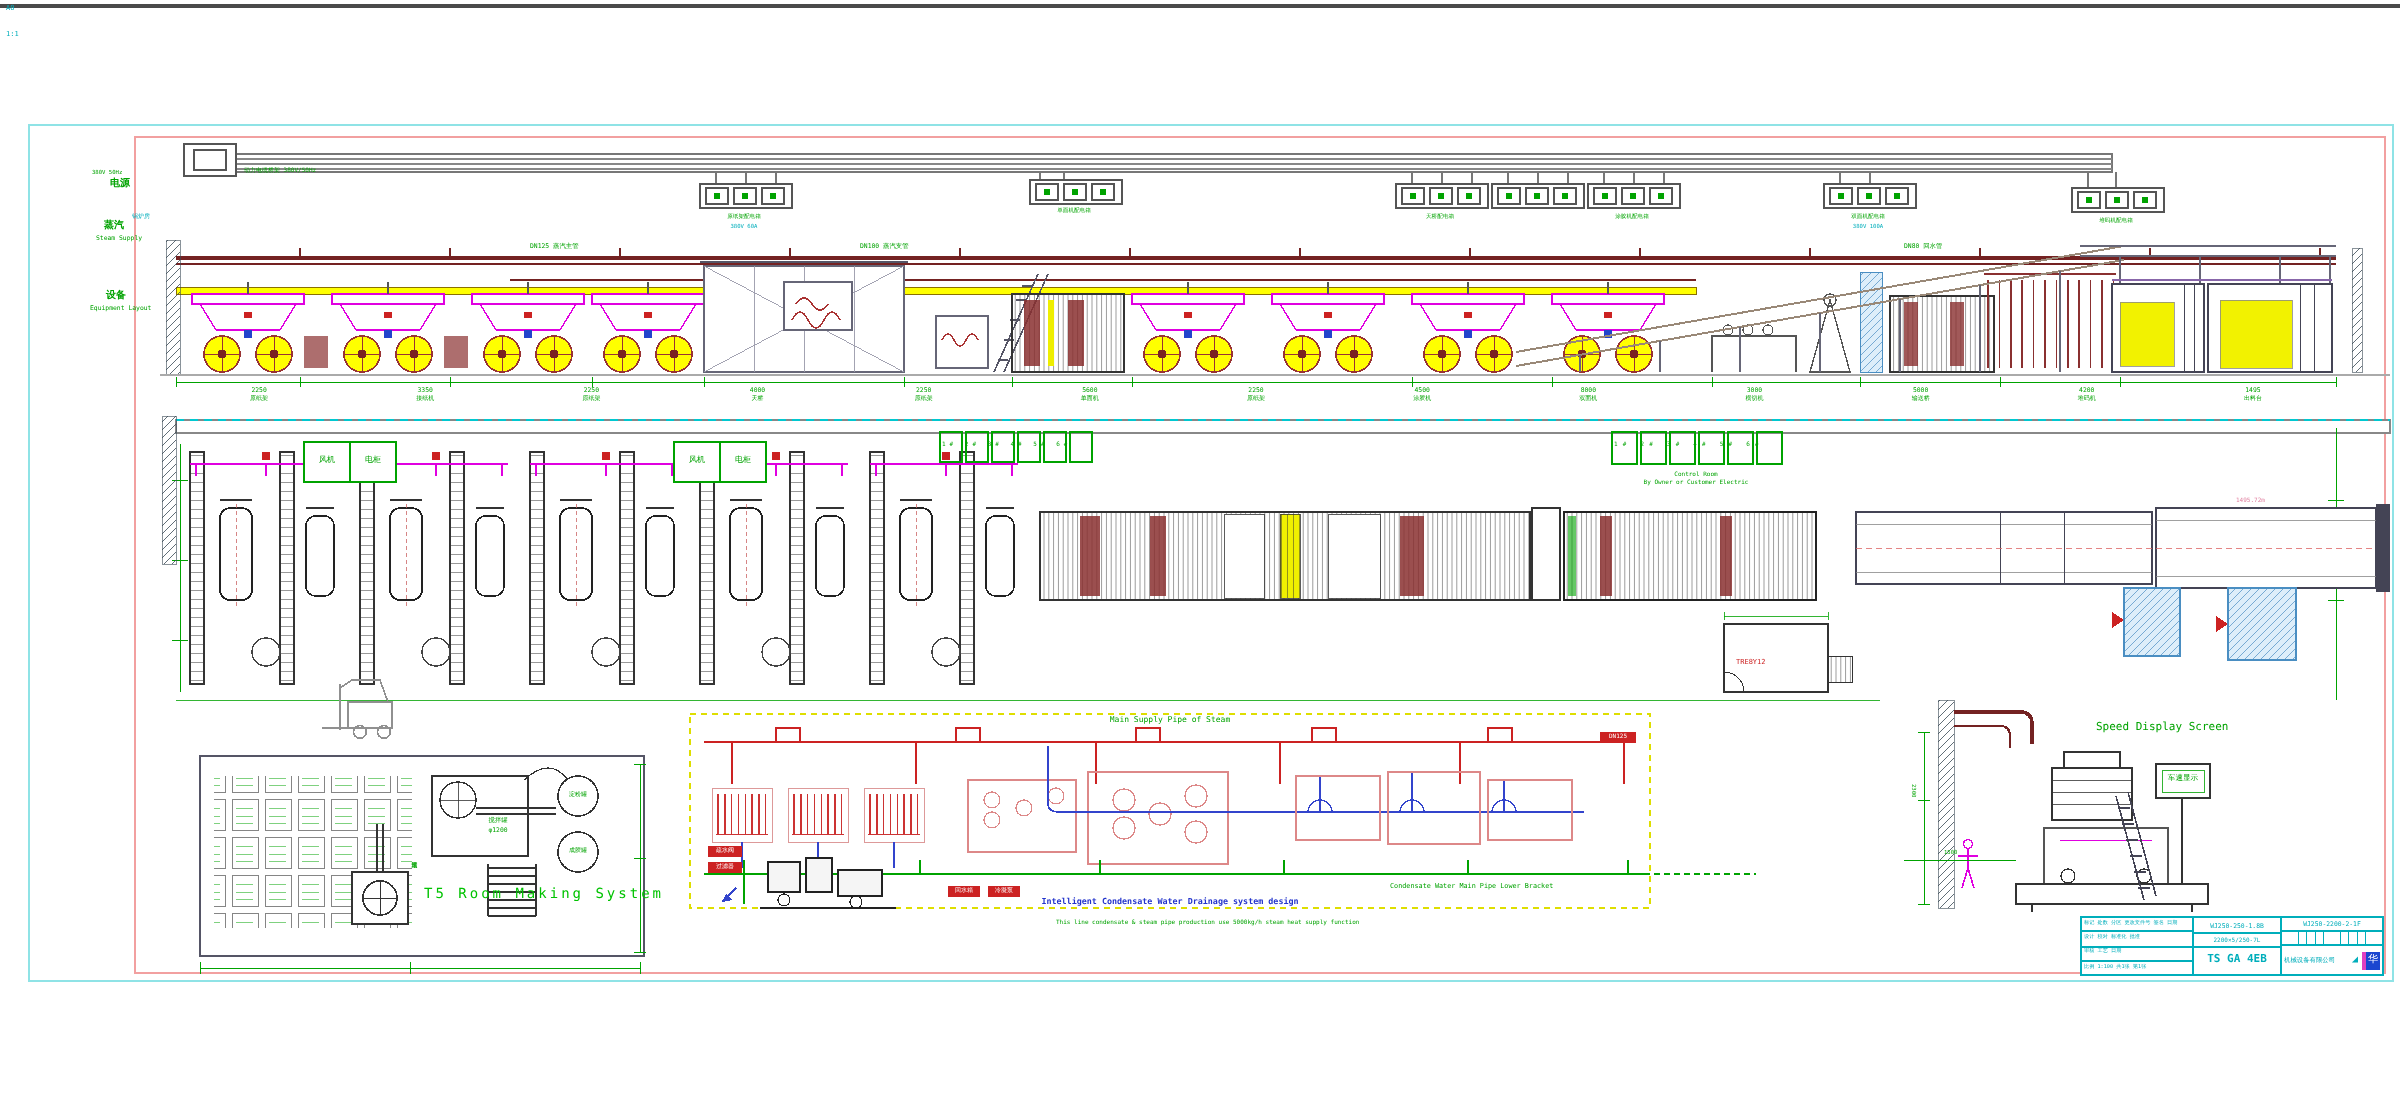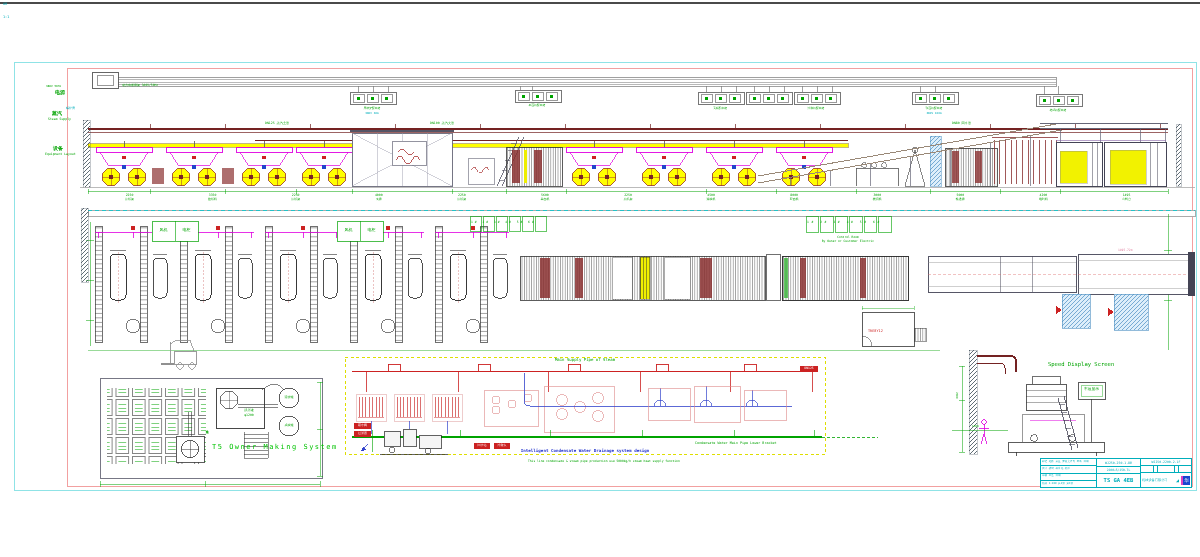--- a/index.html
+++ b/index.html
@@ -435,21 +435,21 @@
   <div class="t tc" style="left:176px;top:228px;width:21px;font-size:4px;">电柜</div>
   <div class="t tc" style="left:338px;top:228px;width:21px;font-size:4px;">风机</div>
   <div class="t tc" style="left:361px;top:228px;width:21px;font-size:4px;">电柜</div>
   <div class="t" style="left:471px;top:221px;width:76px;font-size:3px;letter-spacing:2px;">1# 2# 3# 4# 5# 6#</div>
   <div class="t" style="left:807px;top:221px;width:86px;font-size:3px;letter-spacing:2.6px;">1# 2# 3# 4# 5# 6#</div>
   <div class="t tc" style="left:800px;top:236px;width:96px;font-size:3px;">Control Room</div>
   <div class="t tc" style="left:800px;top:240px;width:96px;font-size:3px;">By Owner or Customer Electric</div>
   <div class="t rd" style="left:868px;top:330px;font-size:3.5px;">TRE8Y12</div>
   <div class="t pk" style="left:1118px;top:249px;font-size:3px;">1495.72m</div>
 
-  <div class="t gb" style="left:212px;top:444px;font-size:7px;letter-spacing:1.5px;">T5 Owner Making System</div>
+  <div class="t gb" style="left:212px;top:444px;font-size:7px;letter-spacing:1.5px;">T5 Room Making System</div>
   <div class="t tc" style="left:236px;top:409px;width:26px;font-size:3.2px;">搅拌罐</div>
   <div class="t tc" style="left:236px;top:414px;width:26px;font-size:3.2px;">φ1200</div>
   <div class="t tc" style="left:279px;top:396px;width:20px;font-size:3px;">淀粉罐</div>
   <div class="t tc" style="left:279px;top:424px;width:20px;font-size:3px;">成胶罐</div>
   <div class="t vert" style="left:205px;top:428px;font-size:3px;">输送泵</div>
 
   <div class="t tc" style="left:500px;top:358px;width:170px;font-size:4px;">Main Supply Pipe of Steam</div>
   <div class="t tc bl b" style="left:498px;top:449px;width:174px;font-size:4.2px;">Intelligent Condensate Water Drainage system design</div>
   <div class="t" style="left:695px;top:442px;font-size:3.4px;">Condensate Water Main Pipe Lower Bracket</div>
   <div class="t" style="left:528px;top:460px;font-size:3px;">This line condensate &amp; steam pipe production use 5000kg/h steam heat supply function</div>

